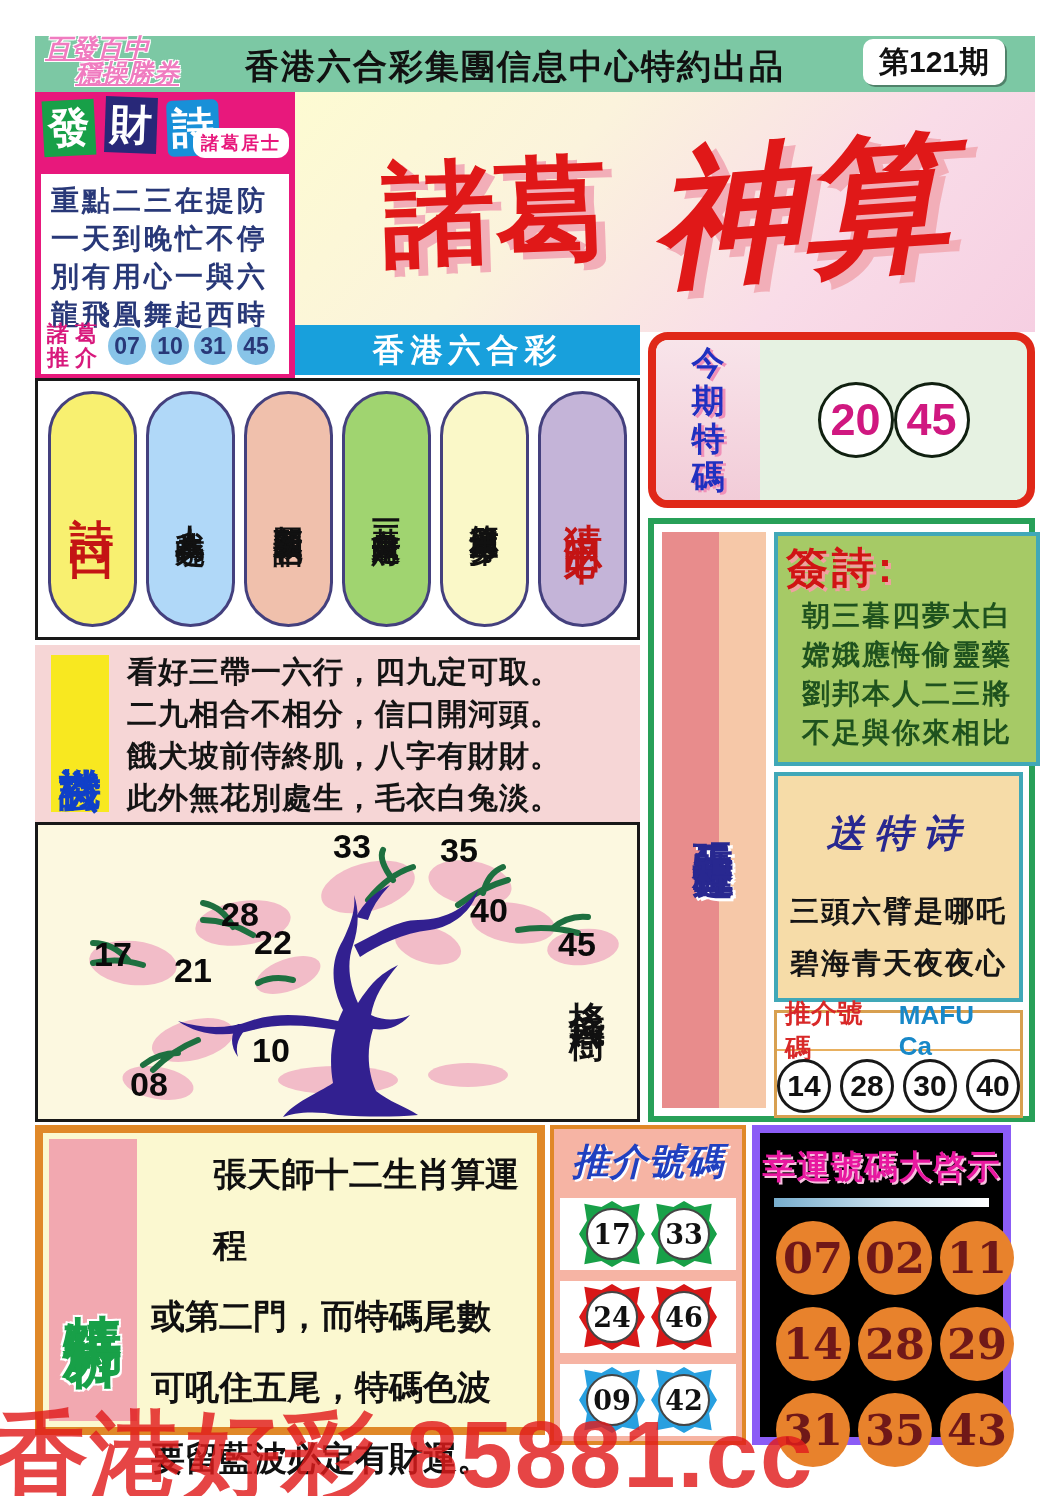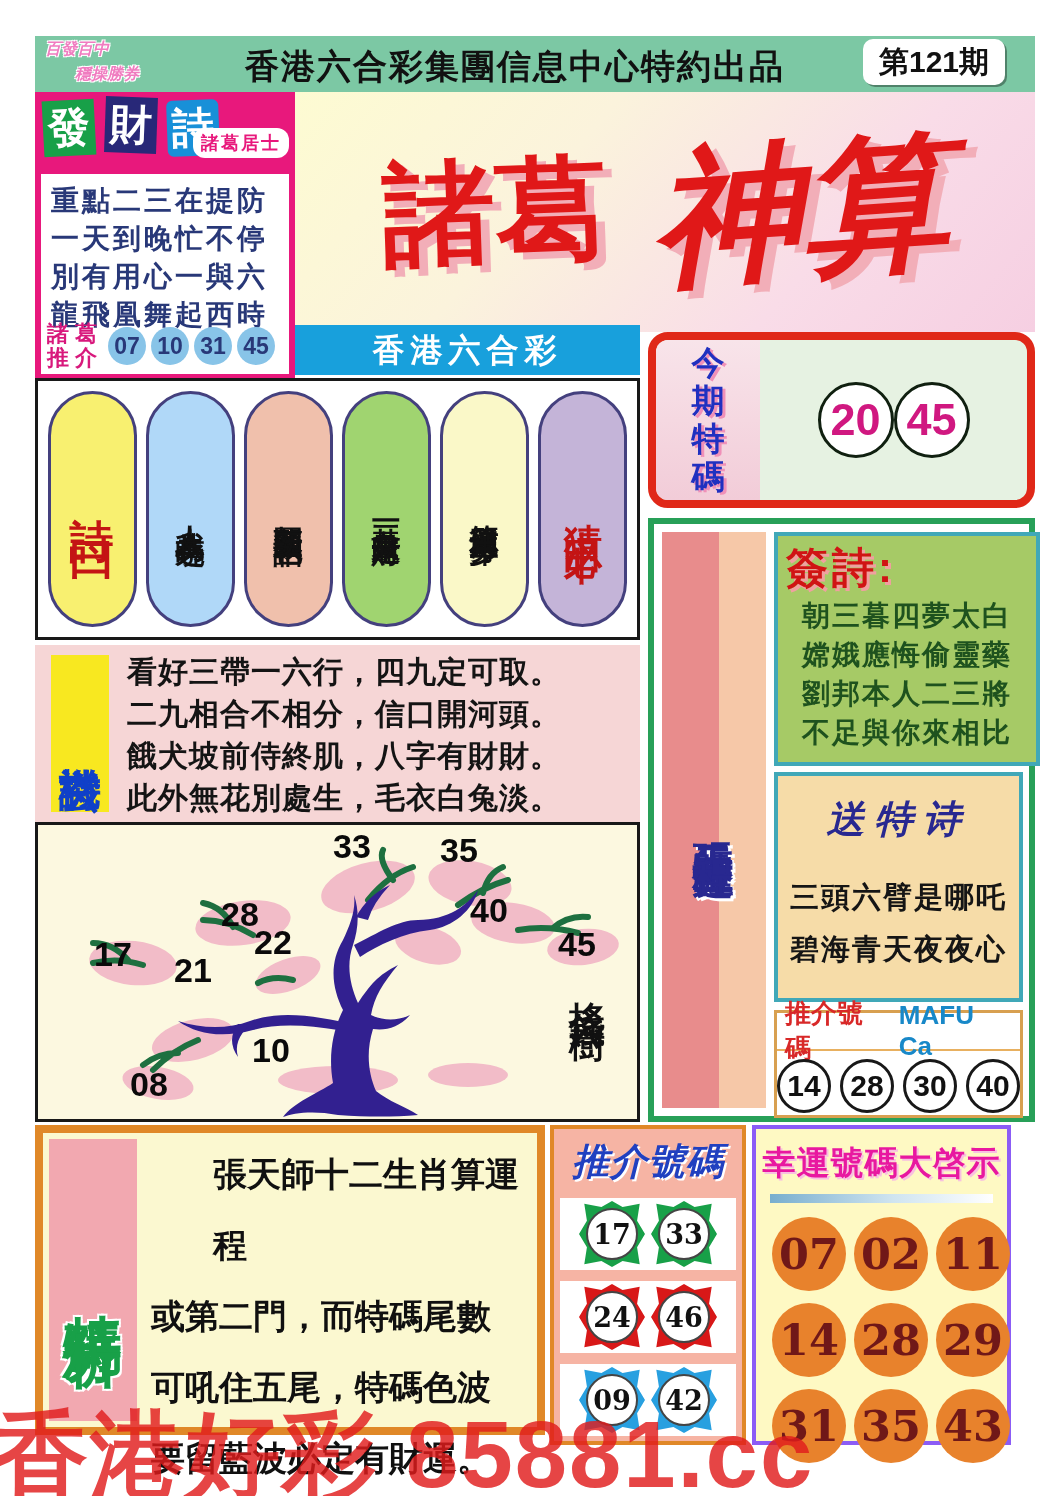--- a/index.html
+++ b/index.html
@@ -1,22 +1,22 @@
 <!DOCTYPE html>
 <html><head>
 <meta charset="utf-8">
 <style>
   html,body{margin:0;padding:0;}
   body{width:1063px;height:1496px;position:relative;background:#fff;
        font-family:"Liberation Sans",sans-serif;overflow:hidden;}
   .abs{position:absolute;}
   
   .header{left:35px;top:36px;width:1000px;height:56px;background:#7cc8a4;}
-  .slogan{left:10px;top:0px;font-style:italic;font-weight:bold;font-size:16px;color:#f07cc0;
-          line-height:25px;text-shadow:-1px -1px 0 #fff,1px -1px 0 #fff,-1px 1px 0 #fff,1px 1px 0 #fff;}
+  .slogan{left:10px;top:0px;font-style:italic;font-weight:bold;font-size:26px;color:#f07cc0;
+          line-height:25px;text-shadow:-1px -1px 0 #fff,1px -1px 0 #fff,-1px 1px 0 #fff,1px 1px 0 #fff;text-decoration:underline;}
   .slogan .l2{margin-left:30px;}
   .htitle{left:170px;top:8px;width:620px;text-align:center;font-size:34px;font-weight:bold;color:#111;letter-spacing:2px;}
   .issue{left:828px;top:3px;width:142px;height:46px;background:#fff;border-radius:10px;
          text-align:center;line-height:46px;font-size:30px;font-weight:bold;color:#111;box-shadow:2px 2px 0 rgba(0,0,0,.35);}
   
   .facai-head{left:35px;top:92px;width:260px;height:76px;background:#e8187c;}
   .tile{position:absolute;width:52px;height:56px;text-align:center;line-height:56px;
         font-size:42px;font-weight:bold;color:#fff;}
   .tile.t1{left:8px;top:8px;background:#18a048;transform:rotate(-3deg);}
   .tile.t2{left:70px;top:5px;background:#282878;transform:rotate(2deg);}
@@ -80,21 +80,21 @@
       background:linear-gradient(90deg,#e88c8c 0 55%,#f6c8a8 55% 100%);
       display:flex;align-items:center;justify-content:center;}
   .zlabel{writing-mode:vertical-rl;text-orientation:upright;font-size:41px;font-weight:bold;color:#282890;
           text-shadow:3px 3px 0 #ffffff;letter-spacing:2px;}
   .qianshi{position:absolute;left:120px;top:8px;width:266px;height:234px;border:4px solid #40a8b8;
            background:#a6ca66;box-sizing:border-box;padding:4px 8px;}
   .qs-title{font-size:42px;font-weight:bold;color:#d01414;text-shadow:3px 3px 0 #f0a0a0;letter-spacing:4px;}
   .qs-lines{font-size:28px;font-weight:bold;color:#1e521e;line-height:39px;letter-spacing:2px;text-align:center;}
   .songte{position:absolute;left:120px;top:248px;width:249px;height:230px;border:4px solid #40a8b8;
           background:#f6dca8;box-sizing:border-box;text-align:center;}
-  .st-title{margin-top:18px;font-size:38px;font-weight:bold;font-style:italic;color:#282890;letter-spacing:10px;}
+  .st-title{margin-top:32px;font-size:38px;font-weight:bold;font-style:italic;color:#282890;letter-spacing:10px;}
   .st-lines{margin-top:26px;font-size:29px;font-weight:600;color:#151515;line-height:52px;letter-spacing:2px;}
   .mafu{position:absolute;left:120px;top:486px;width:249px;height:108px;border:3px solid #d8a050;
         background:#fff;box-sizing:border-box;}
   .mafu-head{height:36px;border-bottom:2px solid #e8b060;display:flex;align-items:center;gap:12px;padding:0 8px;}
   .mafu-lab{font-size:26px;font-weight:bold;color:#d82828;}
   .mafu-code{font-size:26px;font-weight:bold;color:#1888c8;}
   .mafu-nums{display:flex;justify-content:center;gap:9px;margin-top:8px;}
   .mcirc{width:48px;height:48px;border-radius:50%;border:3px solid #181818;background:#fff;
          font-size:30px;font-weight:bold;color:#111;text-align:center;line-height:48px;}
   
@@ -110,21 +110,21 @@
   .mid-title{margin-top:8px;text-align:center;font-size:37px;font-weight:bold;font-style:italic;color:#2040c0;
              text-shadow:2px 2px 0 #fff;letter-spacing:1px;}
   .mid-row{margin:11px 6px 0 6px;height:72px;background:#fff;display:flex;align-items:center;justify-content:center;gap:20px;}
   .badge{position:relative;width:52px;height:52px;}
   .badge::before{content:"";position:absolute;inset:-7px;
      clip-path:polygon(50% 0,66% 9%,92% 4%,88% 30%,100% 50%,88% 70%,92% 96%,66% 91%,50% 100%,34% 91%,8% 96%,12% 70%,0 50%,12% 30%,8% 4%,34% 9%);}
   .badge.green::before{background:#18a048;} .badge.red::before{background:#d81818;} .badge.blue::before{background:#28a0e0;}
   .badge .inner{position:absolute;inset:0;border-radius:50%;background:#fff;border:2px solid #444;
      font-family:"DejaVu Serif",serif;font-size:27px;font-weight:bold;color:#111;text-align:center;line-height:50px;}
   
-  .lucky{left:752px;top:1125px;width:259px;height:320px;border:4px solid #8b5cf6;background:#fef9c3;box-sizing:border-box;}
+  .lucky{left:752px;top:1125px;width:259px;height:320px;border:8px solid #8b5cf6;background:#000000;box-sizing:border-box;}
   .lucky-title{margin-top:12px;text-align:center;font-size:33px;font-weight:bold;color:#e818a0;
                text-shadow:2px 2px 0 #f8c0e0;letter-spacing:1px;}
   .lucky-div{height:9px;margin:8px 14px 0 14px;background:linear-gradient(90deg,#78aece,#cfe4f0 55%,#fff);}
   .lucky-grid{display:grid;grid-template-columns:repeat(3,1fr);gap:12px 8px;padding:14px 16px;}
   .ocirc{width:74px;height:74px;border-radius:50%;background:#e8822c;justify-self:center;
          font-family:"DejaVu Serif",serif;font-size:43px;font-weight:bold;color:#701818;text-align:center;line-height:74px;}
   
   .watermark{left:-6px;top:1392px;font-size:94px;font-weight:bold;color:rgba(224,28,28,.82);
              white-space:nowrap;z-index:60;letter-spacing:2px;}
 </style>

